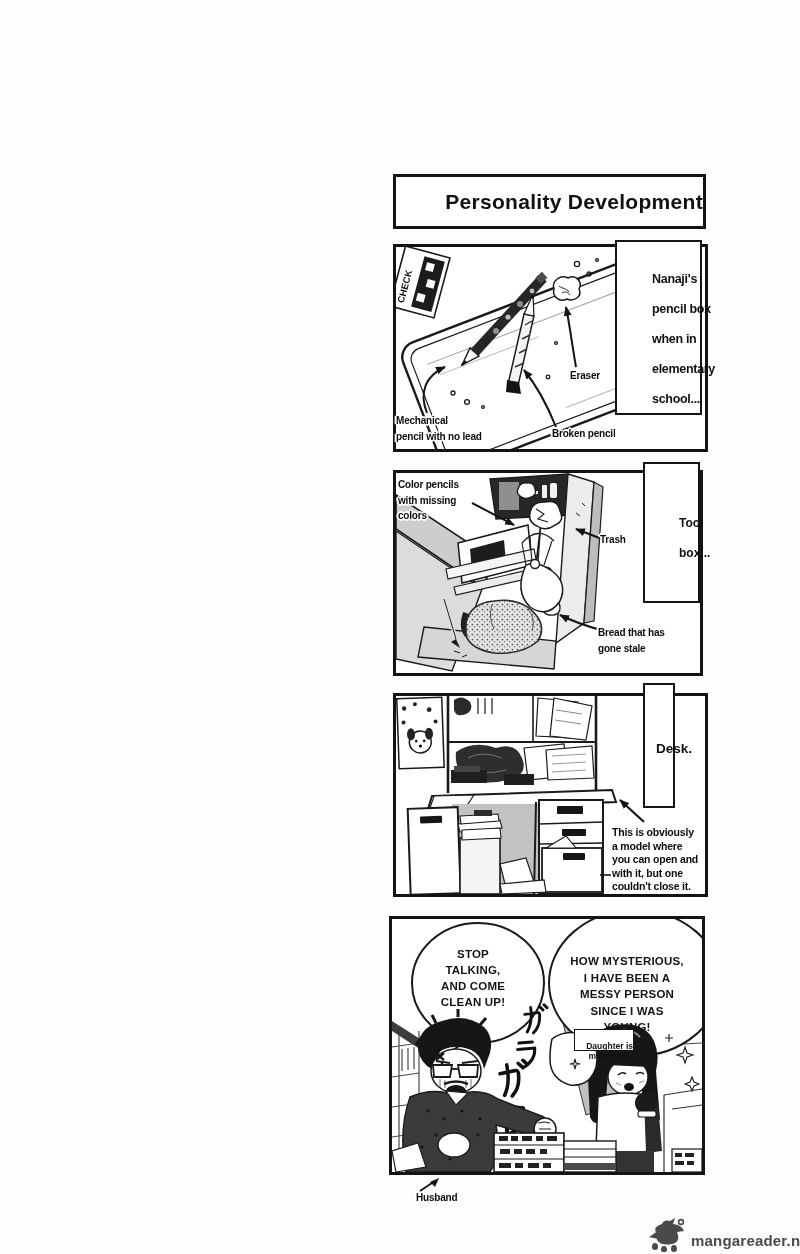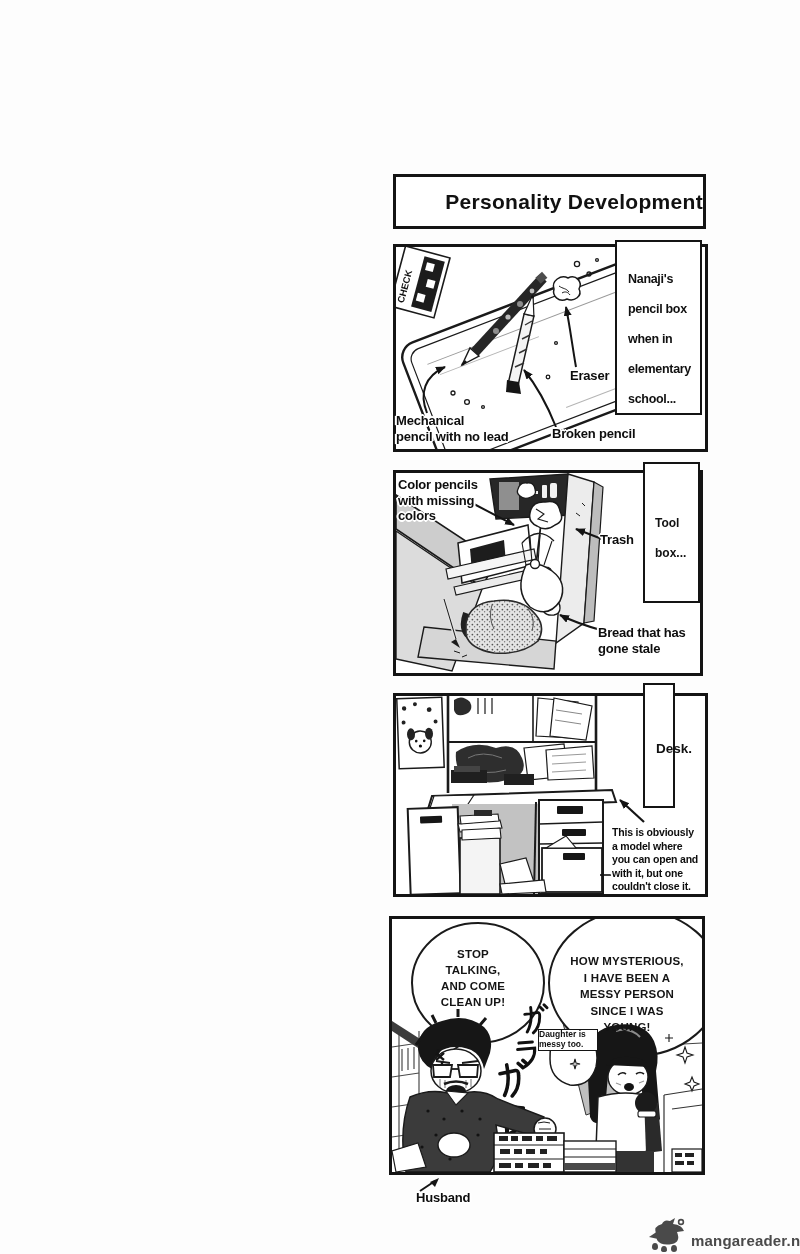--- a/index.html
+++ b/index.html
@@ -12,38 +12,38 @@
   
   .panel{position:absolute;box-sizing:border-box;border:3px solid #141414;background:#fff;}
   .panel>svg{position:absolute;left:0;top:0;}
   #panel-1{left:393px;top:244px;width:315px;height:208px;}
   #panel-2{left:393px;top:470px;width:310px;height:206px;}
   #panel-3{left:393px;top:693px;width:315px;height:204px;}
   #panel-4{left:389px;top:916px;width:316px;height:259px;}
   
   .caption{position:absolute;box-sizing:border-box;background:#fff;border:2px solid #141414;
            font-weight:700;z-index:5;color:#111;}
-  .caption div{white-space:nowrap;}
+  .caption div{white-space:nowrap;margin-left:24px;}
   #caption-1{left:615px;top:240px;width:87px;height:175px;padding:22px 0 0 11px;font-size:12.5px;line-height:30px;letter-spacing:-.3px;}
   #caption-2{left:643px;top:462px;width:57px;height:141px;padding:44px 0 4px 10px;font-size:12px;line-height:30px;}
   #caption-3{left:643px;top:683px;width:32px;height:125px;padding:56px 0 0 11px;font-size:13.5px;}
   
-  .lbl{position:absolute;font-weight:700;font-size:13px;line-height:16px;white-space:nowrap;z-index:6;
+  .lbl{position:absolute;font-weight:700;font-size:10px;line-height:16px;white-space:nowrap;z-index:6;
        letter-spacing:-.2px;color:#0d0d0d;
        text-shadow:-1px -1px 0 #fff,1px -1px 0 #fff,-1px 1px 0 #fff,1px 1px 0 #fff,
                    -2px 0 0 #fff,2px 0 0 #fff,0 -2px 0 #fff,0 2px 0 #fff;}
   #note-desk{font-size:10.5px;line-height:13.6px;}
   
   .bub{position:absolute;z-index:6;text-align:center;font-weight:700;color:#141414;}
   #bubble-left-text{left:410px;top:946px;width:126px;font-size:11.5px;line-height:16px;letter-spacing:.2px;}
   #bubble-right-text{left:548px;top:953px;width:158px;font-size:11.5px;line-height:16.5px;letter-spacing:.2px;}
   
-  #daughter-tag{position:absolute;left:538px;top:1029px;width:60px;height:22px;box-sizing:border-box;
-                border:1.5px solid #141414;background:#fff;z-index:7;text-align:left;
-                font-weight:700;font-size:8.5px;line-height:9.5px;padding-top:0;}
+  #daughter-tag{position:absolute;left:574px;top:1029px;width:60px;height:22px;box-sizing:border-box;
+                border:1.5px solid #141414;background:#fff;z-index:7;text-align:right;
+                font-weight:700;font-size:8.5px;line-height:9.5px;padding-top:12px;}
   
   #husband-label{left:396px;top:1190px;padding-left:20px;}
   #husband-arrow{position:absolute;left:416px;top:1176px;z-index:6;}
   
   .watermark{position:absolute;left:648px;top:1218px;display:flex;align-items:flex-end;z-index:8;}
   .wm-text{font-weight:700;font-size:15px;color:#4a4a4a;letter-spacing:.2px;margin-left:3px;padding-bottom:3px;}
 </style>
 </head>
 <body>
 

